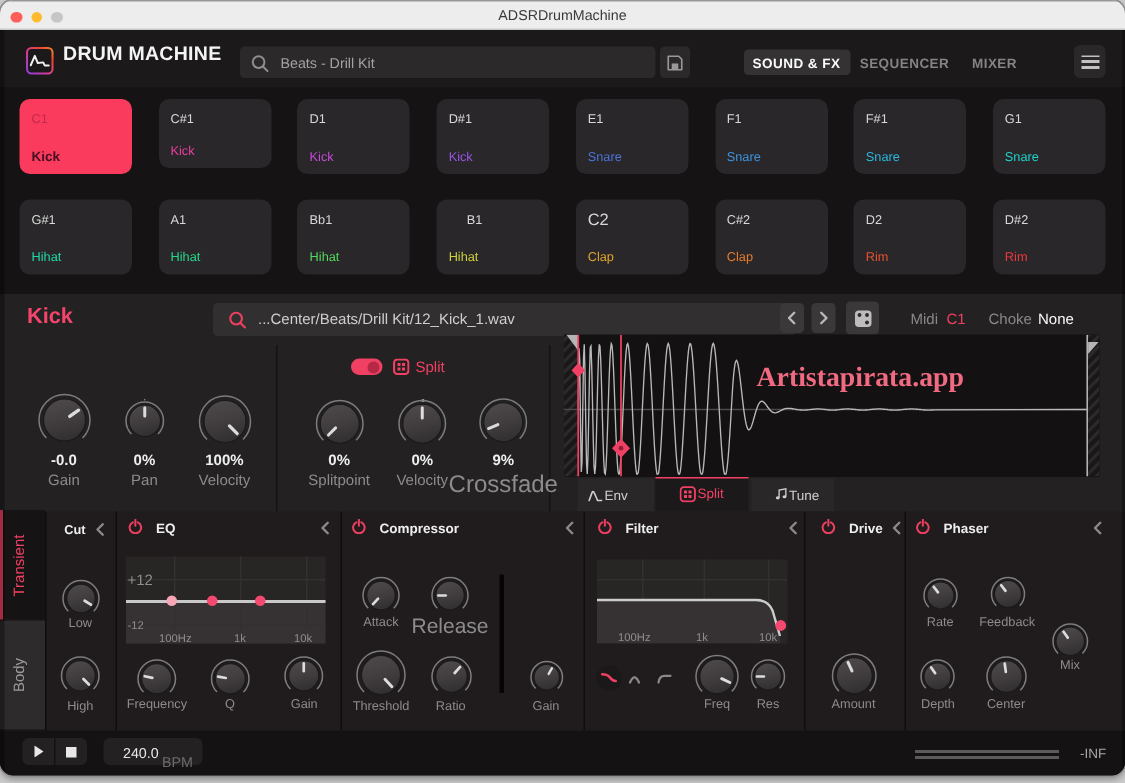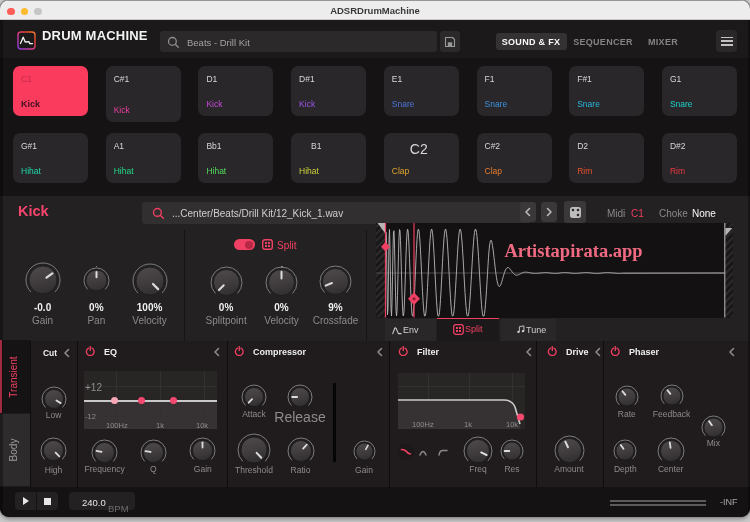--- a/index.html
+++ b/index.html
@@ -24,21 +24,21 @@
         <rect width="2" height="5" fill="#2d2a2b"></rect>
 </pattern>
 </defs>
   </svg>
 <div id="win">
 
 <div class="abs" style="left:0;top:0;width:750px;height:20px;background:#eeedee;border-top:1px solid #979797;border-bottom:1px solid #c9c9c9;">
 <div class="abs" style="left:7px;top:6.5px;width:7.5px;height:7.5px;border-radius:50%;background:#fe5e57;"></div>
 <div class="abs" style="left:20.5px;top:6.5px;width:7.5px;height:7.5px;border-radius:50%;background:#febb2e;"></div>
 <div class="abs" style="left:34px;top:6.5px;width:7.5px;height:7.5px;border-radius:50%;background:#c7c6c6;"></div>
-<div class="abs" style="left:375px;top:3.5px;transform:translateX(-50%);font-size:9.5px;font-weight:700;color:#39393b;">ADSRDrumMachine</div>
+<div class="abs" style="left:375px;top:3.5px;transform:translateX(-50%);font-size:9.5px;font-weight:400;color:#39393b;">ADSRDrumMachine</div>
 </div>
 <div class="abs" style="left:0;top:20px;width:750px;height:38px;background:#1b191a;">
 <svg class="abs" style="left:17px;top:11px" width="19" height="19" viewBox="0 0 19 19">
 <rect x="1" y="1" width="17" height="17" rx="3" fill="none" stroke="url(#logog)" stroke-width="1.4"></rect>
 <path d="M3.5 12.5 L6.2 6.2 L8.2 11 L11.8 10.6 L12.8 12.6 L15.5 12.6" fill="none" stroke="#f2f2f2" stroke-width="1.3" stroke-linejoin="round" stroke-linecap="round"></path>
 </svg>
 <div class="abs" style="left:42px;top:8px;font-size:13px;font-weight:700;color:#f4f4f4;letter-spacing:0.2px;">DRUM MACHINE</div>
 <div class="abs" style="left:160px;top:11px;width:277px;height:21px;background:#2b292a;border-radius:3px;">
 <svg class="abs" style="left:7px;top:4.5px" width="13" height="13" viewBox="0 0 13 13">
 <circle cx="5.4" cy="5.4" r="3.9" fill="none" stroke="#8f8f8f" stroke-width="1.3"></circle>
@@ -109,21 +109,21 @@
 <div style="position:absolute;top:314.5px;font-size:10px;color:#8d8b8c;font-weight:400;white-space:nowrap;left:42.6px;transform:translateX(-50%);">Gain</div>
 <div style="position:absolute;top:301.5px;font-size:10px;color:#f0f0f0;font-weight:700;white-space:nowrap;left:96.3px;transform:translateX(-50%);">0%</div>
 <div style="position:absolute;top:314.5px;font-size:10px;color:#8d8b8c;font-weight:400;white-space:nowrap;left:96.3px;transform:translateX(-50%);">Pan</div>
 <div style="position:absolute;top:301.5px;font-size:10px;color:#f0f0f0;font-weight:700;white-space:nowrap;left:149.6px;transform:translateX(-50%);">100%</div>
 <div style="position:absolute;top:314.5px;font-size:10px;color:#8d8b8c;font-weight:400;white-space:nowrap;left:149.6px;transform:translateX(-50%);">Velocity</div>
 <div style="position:absolute;top:301.5px;font-size:10px;color:#f0f0f0;font-weight:700;white-space:nowrap;left:226.1px;transform:translateX(-50%);">0%</div>
 <div style="position:absolute;top:314.5px;font-size:10px;color:#8d8b8c;font-weight:400;white-space:nowrap;left:226.1px;transform:translateX(-50%);">Splitpoint</div>
 <div style="position:absolute;top:301.5px;font-size:10px;color:#f0f0f0;font-weight:700;white-space:nowrap;left:281.5px;transform:translateX(-50%);">0%</div>
 <div style="position:absolute;top:314.5px;font-size:10px;color:#8d8b8c;font-weight:400;white-space:nowrap;left:281.5px;transform:translateX(-50%);">Velocity</div>
 <div style="position:absolute;top:301.5px;font-size:10px;color:#f0f0f0;font-weight:700;white-space:nowrap;left:335.5px;transform:translateX(-50%);">9%</div>
-<div style="position:absolute;top:314.5px;font-size:10px;color:#8d8b8c;font-weight:400;white-space:nowrap;left:335.5px;transform:translateX(-50%);text-align:right;">Crossfade</div>
+<div style="position:absolute;top:314.5px;font-size:16px;color:#8d8b8c;font-weight:400;white-space:nowrap;left:335.5px;transform:translateX(-50%);text-align:right;">Crossfade</div>
 <div class="abs" style="left:95.8px;top:265.5px;width:1.6px;height:1.6px;border-radius:50%;background:#9a9a9a;"></div>
 <div class="abs" style="left:281px;top:266px;width:1.6px;height:1.6px;border-radius:50%;background:#9a9a9a;"></div>
 <div class="abs" style="left:202.4px;top:434px;width:1.4px;height:3px;background:#9a9a9a;"></div>
 <div class="abs" style="left:375.5px;top:223px;width:357.5px;height:94.5px;background:#141112;overflow:hidden;">
 <svg class="abs" style="left:0;top:0" width="357.5" height="94.5" viewBox="375.5 223 357.5 94.5">
 <rect x="375.5" y="223" width="9.5" height="94.5" fill="url(#hatch)"></rect>
 <rect x="724.3" y="223" width="8.7" height="94.5" fill="url(#hatch)"></rect>
 <line x1="375.5" y1="273" x2="724" y2="273" stroke="#4c4a4b" stroke-width="1"></line>
 <path d="M385.0 273.0L385.5 232.2L386.0 240.4L386.5 283.1L387.0 314.7L387.5 308.3L388.0 273.3L388.5 239.1L389.0 229.5L389.5 248.2L390.0 281.2L390.5 308.6L391.0 316.0L391.5 303.3L392.0 276.4L392.5 248.8L393.0 231.6L393.5 230.7L394.0 245.0L394.5 268.5L395.0 292.8L395.5 310.6L396.0 316.0L396.5 311.1L397.0 295.4L397.5 274.3L398.0 253.5L398.5 237.5L399.0 229.6L399.5 230.9L400.0 240.7L400.5 256.4L401.0 275.0L401.5 292.8L402.0 306.9L402.5 315.2L403.0 316.0L403.5 311.6L404.0 300.9L404.5 286.4L405.0 270.4L405.5 254.9L406.0 242.0L406.5 233.2L407.0 229.2L407.5 230.3L408.0 236.2L408.5 245.9L409.0 258.4L409.5 272.1L410.0 285.8L410.5 298.0L411.0 307.7L411.5 314.2L412.0 316.0L412.5 315.9L413.0 311.3L413.5 303.6L414.0 293.7L414.5 282.3L415.0 270.4L415.5 258.8L416.0 248.3L416.5 239.7L417.0 233.4L417.5 229.8L418.0 229.1L418.5 231.1L419.0 235.6L419.5 242.3L420.0 250.8L420.5 260.5L421.0 270.9L421.5 281.4L422.0 291.4L422.5 300.4L423.0 307.8L423.5 313.1L424.0 316.0L424.5 316.0L425.0 315.1L425.5 311.0L426.0 304.8L426.5 296.8L427.0 287.5L427.5 277.4L428.0 267.1L428.5 257.2L429.0 248.1L429.5 240.4L430.0 234.5L430.5 230.6L431.0 229.0L431.5 229.8L432.0 232.9L432.5 238.1L433.0 245.1L433.5 253.6L434.0 263.0L434.5 273.0L435.0 283.0L435.5 292.4L436.0 300.8L436.5 307.8L437.0 313.0L437.5 316.0L438.0 316.0L438.5 315.7L439.0 312.2L439.5 306.8L440.0 299.6L440.5 291.2L441.0 281.9L441.5 272.1L442.0 262.4L442.5 253.2L443.0 245.1L443.5 238.3L444.0 233.2L444.5 230.1L445.0 229.0L445.5 230.1L446.0 233.2L446.5 238.2L447.0 244.9L447.5 253.0L448.0 261.9L448.5 271.4L449.0 280.9L449.5 290.0L450.0 298.3L450.5 305.5L451.0 311.1L451.5 314.9L452.0 316.0L452.5 316.0L453.0 314.5L453.5 310.5L454.0 304.8L454.5 297.6L455.0 289.4L455.5 280.4L456.0 271.1L456.5 261.9L457.0 253.2L457.5 245.4L458.0 238.8L458.5 233.8L459.0 230.5L459.5 229.1L460.0 229.5L460.5 231.9L461.0 236.1L461.5 241.9L462.0 248.9L462.5 257.1L463.0 265.8L463.5 274.9L464.0 283.9L464.5 292.4L465.0 300.1L465.5 306.6L466.0 311.7L466.5 315.1L467.0 316.0L467.5 316.0L468.0 314.8L468.5 311.1L469.0 305.8L469.5 299.3L470.0 291.6L470.5 283.2L471.0 274.4L471.5 265.6L472.0 257.1L472.5 249.2L473.0 242.3L473.5 236.6L474.0 232.4L474.5 229.9L475.0 229.0L475.5 229.9L476.0 232.5L476.5 236.6L477.0 242.2L477.5 249.0L478.0 256.7L478.5 265.0L479.0 273.7L479.5 282.2L480.0 290.5L480.5 298.0L481.0 304.6L481.5 309.9L482.0 313.9L482.5 316.0L483.0 316.0L483.5 316.0L484.0 313.6L484.5 309.5L485.0 304.2L485.5 297.6L486.0 290.2L486.5 282.1L487.0 273.7L487.5 265.3L488.0 257.2L488.5 250.9L489.0 246.0L489.5 242.7L490.0 240.8L490.5 240.2L491.0 241.0L491.5 242.8L492.0 245.6L492.5 249.0L493.0 253.0L493.5 257.4L494.0 261.8L494.5 266.2L495.0 270.4L495.5 274.3L496.0 277.7L496.5 280.6L497.0 283.0L497.5 284.7L498.0 285.9L498.5 286.5L499.0 286.5L499.5 286.1L500.0 285.3L500.5 284.1L501.0 282.6L501.5 281.0L502.0 279.2L502.5 277.5L503.0 275.7L503.5 274.0L504.0 272.5L504.5 271.1L505.0 269.9L505.5 269.0L506.0 268.3L506.5 267.8L507.0 267.6L507.5 267.5L508.0 267.6L508.5 268.0L509.0 268.4L509.5 269.0L510.0 269.6L510.5 270.3L511.0 271.0L511.5 271.7L512.0 272.3L512.5 273.0L513.0 273.5L513.5 274.0L514.0 274.4L514.5 274.7L515.0 275.0L515.5 275.1L516.0 275.2L516.5 275.2L517.0 275.1L517.5 274.9L518.0 274.7L518.5 274.5L519.0 274.3L519.5 274.0L520.0 273.7L520.5 273.5L521.0 273.2L521.5 273.0L522.0 272.8L522.5 272.6L523.0 272.4L523.5 272.3L524.0 272.2L524.5 272.2L525.0 272.2L525.5 272.2L526.0 272.2L526.5 272.2L527.0 272.3L527.5 272.4L528.0 272.5L528.5 272.6L529.0 272.7L529.5 272.8L530.0 272.9L530.5 273.0L531.0 273.1L531.5 273.1L532.0 273.2L532.5 273.2L533.0 273.3L533.5 273.3L534.0 273.4L534.5 273.4L535.0 273.4L535.5 273.4L536.0 273.4L536.5 273.4L537.0 273.3L537.5 273.3L538.0 273.2L538.5 273.2L539.0 273.1L539.5 273.1L540.0 273.0L540.5 272.9L541.0 272.9L541.5 272.8L542.0 272.8L542.5 272.7L543.0 272.7L543.5 272.6L544.0 272.6L544.5 272.6L545.0 272.6L545.5 272.6L546.0 272.6L546.5 272.7L547.0 272.7L547.5 272.7L548.0 272.8L548.5 272.9L549.0 272.9L549.5 273.0L550.0 273.0L550.5 273.1L551.0 273.2L551.5 273.2L552.0 273.3L552.5 273.3L553.0 273.4L553.5 273.4L554.0 273.4L554.5 273.4L555.0 273.4L555.5 273.4L556.0 273.4L556.5 273.3L557.0 273.3L557.5 273.2L558.0 273.2L558.5 273.1L559.0 273.1L559.5 273.0L560.0 272.9L560.5 272.9L561.0 272.8L561.5 272.8L562.0 272.7L562.5 272.7L563.0 272.6L563.5 272.6L564.0 272.6L564.5 272.6L565.0 272.6L565.5 272.6L566.0 272.6L566.5 272.7L567.0 272.7L567.5 272.8L568.0 272.8L568.5 272.9L569.0 272.9L569.5 273.0L570.0 273.0L570.5 273.1L571.0 273.2L571.5 273.2L572.0 273.3L572.5 273.3L573.0 273.3L573.5 273.4L574.0 273.4L574.5 273.4L575.0 273.4L575.5 273.4L576.0 273.4L576.5 273.3L577.0 273.3L577.5 273.3L578.0 273.2L578.5 273.2L579.0 273.1L579.5 273.1L580.0 273.0L580.5 272.9L581.0 272.9L581.5 272.8L582.0 272.8L582.5 272.7L583.0 272.7L583.5 272.7L584.0 272.6L584.5 272.6L585.0 272.6L585.5 272.6L586.0 272.6L586.5 272.6L587.0 272.6L587.5 272.7L588.0 272.7L588.5 272.8L589.0 272.8L589.5 272.9L590.0 272.9L590.5 273.0L591.0 273.0L591.5 273.1L592.0 273.2L592.5 273.2L593.0 273.3L593.5 273.3L594.0 273.3L594.5 273.4L595.0 273.4L595.5 273.4L596.0 273.4L596.5 273.4L597.0 273.4L597.5 273.4L598.0 273.3L598.5 273.3L599.0 273.3L599.5 273.2L600.0 273.2L600.5 273.1L601.0 273.1L601.5 273.0L602.0 272.9L602.5 272.9L603.0 272.8L603.5 272.8L604.0 272.7L604.5 272.7L605.0 272.7L605.5 272.6L606.0 272.6L606.5 272.6L607.0 272.6L607.5 272.6L608.0 272.6L608.5 272.6L609.0 272.7L609.5 272.7L610.0 272.7L610.5 272.8L611.0 272.8L611.5 272.9L612.0 272.9L612.5 273.0L613.0 273.0L613.5 273.1L614.0 273.1L614.5 273.2L615.0 273.2L615.5 273.3L616.0 273.3L616.5 273.3L617.0 273.4L617.5 273.4L618.0 273.4L618.5 273.4L619.0 273.4L619.5 273.4L620.0 273.4L620.5 273.3L621.0 273.3L621.5 273.3L622.0 273.2L724 273" fill="none" stroke="#b9b9b9" stroke-width="0.9"></path>
 <path d="M377 223 L385.5 223 L385.5 234.5 Z" fill="#b5b5b5"></path>
@@ -271,21 +271,21 @@
 <div style="position:absolute;top:463.5px;font-size:8.5px;color:#8d8b8c;font-weight:400;white-space:nowrap;left:569.0px;transform:translateX(-50%);">Amount</div>
 <div style="position:absolute;top:409.0px;font-size:8.5px;color:#8d8b8c;font-weight:400;white-space:nowrap;left:626.8px;transform:translateX(-50%);">Rate</div>
 <div style="position:absolute;top:409.0px;font-size:8.5px;color:#8d8b8c;font-weight:400;white-space:nowrap;left:671.5px;transform:translateX(-50%);">Feedback</div>
 <div style="position:absolute;top:438.0px;font-size:8.5px;color:#8d8b8c;font-weight:400;white-space:nowrap;left:713.3px;transform:translateX(-50%);">Mix</div>
 <div style="position:absolute;top:463.5px;font-size:8.5px;color:#8d8b8c;font-weight:400;white-space:nowrap;left:625.3px;transform:translateX(-50%);">Depth</div>
 <div style="position:absolute;top:463.5px;font-size:8.5px;color:#8d8b8c;font-weight:400;white-space:nowrap;left:670.7px;transform:translateX(-50%);">Center</div>
 <div style="position:absolute;left:13.0px;top:66.0px;width:75.0px;height:50.0px;border-radius:7px;background:#fa3b5e;">
       <div style="position:absolute;left:8px;top:8px;font-size:8.5px;color:#c02a4b;">C1</div>
       <div style="position:absolute;left:8px;bottom:7px;font-weight:700;font-size:9px;color:#431021;">Kick</div>
     </div>
-    <div style="position:absolute;left:105.7px;top:66.0px;width:75.0px;height:56px;border-radius:7px;background:#292729;">
+    <div style="position:absolute;left:105.7px;top:66.0px;width:75.0px;height:46px;border-radius:7px;background:#292729;">
       <div style="position:absolute;left:8px;top:8px;font-size:8.5px;color:#d8d8d8;">C#1</div>
       <div style="position:absolute;left:8px;bottom:7px;font-size:8.5px;color:#ee3fa4;">Kick</div>
     </div>
     <div style="position:absolute;left:198.4px;top:66.0px;width:75.0px;height:50.0px;border-radius:7px;background:#292729;">
       <div style="position:absolute;left:8px;top:8px;font-size:8.5px;color:#d8d8d8;">D1</div>
       <div style="position:absolute;left:8px;bottom:7px;font-size:8.5px;color:#c84ad8;">Kick</div>
     </div>
     <div style="position:absolute;left:291.1px;top:66.0px;width:75.0px;height:50.0px;border-radius:7px;background:#292729;">
       <div style="position:absolute;left:8px;top:8px;font-size:8.5px;color:#d8d8d8;">D#1</div>
       <div style="position:absolute;left:8px;bottom:7px;font-size:8.5px;color:#9a55e8;">Kick</div>
@@ -316,21 +316,21 @@
     </div>
     <div style="position:absolute;left:198.4px;top:133.0px;width:75.0px;height:50.0px;border-radius:7px;background:#292729;">
       <div style="position:absolute;left:8px;top:8px;font-size:8.5px;color:#d8d8d8;">Bb1</div>
       <div style="position:absolute;left:8px;bottom:7px;font-size:8.5px;color:#55d95f;">Hihat</div>
     </div>
     <div style="position:absolute;left:291.1px;top:133.0px;width:75.0px;height:50.0px;border-radius:7px;background:#292729;">
       <div style="position:absolute;left:8px;top:8px;font-size:8.5px;color:#d8d8d8;padding-left:12px;">B1</div>
       <div style="position:absolute;left:8px;bottom:7px;font-size:8.5px;color:#cdd13c;">Hihat</div>
     </div>
     <div style="position:absolute;left:383.8px;top:133.0px;width:75.0px;height:50.0px;border-radius:7px;background:#292729;">
-      <div style="position:absolute;left:8px;top:8px;font-size:14px;color:#d8d8d8;margin-left:18px;">C2</div>
+      <div style="position:absolute;left:8px;top:8px;font-size:11px;color:#d8d8d8;">C2</div>
       <div style="position:absolute;left:8px;bottom:7px;font-size:8.5px;color:#e0a52e;">Clap</div>
     </div>
     <div style="position:absolute;left:476.5px;top:133.0px;width:75.0px;height:50.0px;border-radius:7px;background:#292729;">
       <div style="position:absolute;left:8px;top:8px;font-size:8.5px;color:#d8d8d8;">C#2</div>
       <div style="position:absolute;left:8px;bottom:7px;font-size:8.5px;color:#e87c2e;">Clap</div>
     </div>
     <div style="position:absolute;left:569.2px;top:133.0px;width:75.0px;height:50.0px;border-radius:7px;background:#292729;">
       <div style="position:absolute;left:8px;top:8px;font-size:8.5px;color:#d8d8d8;">D2</div>
       <div style="position:absolute;left:8px;bottom:7px;font-size:8.5px;color:#e8512e;">Rim</div>
     </div>

